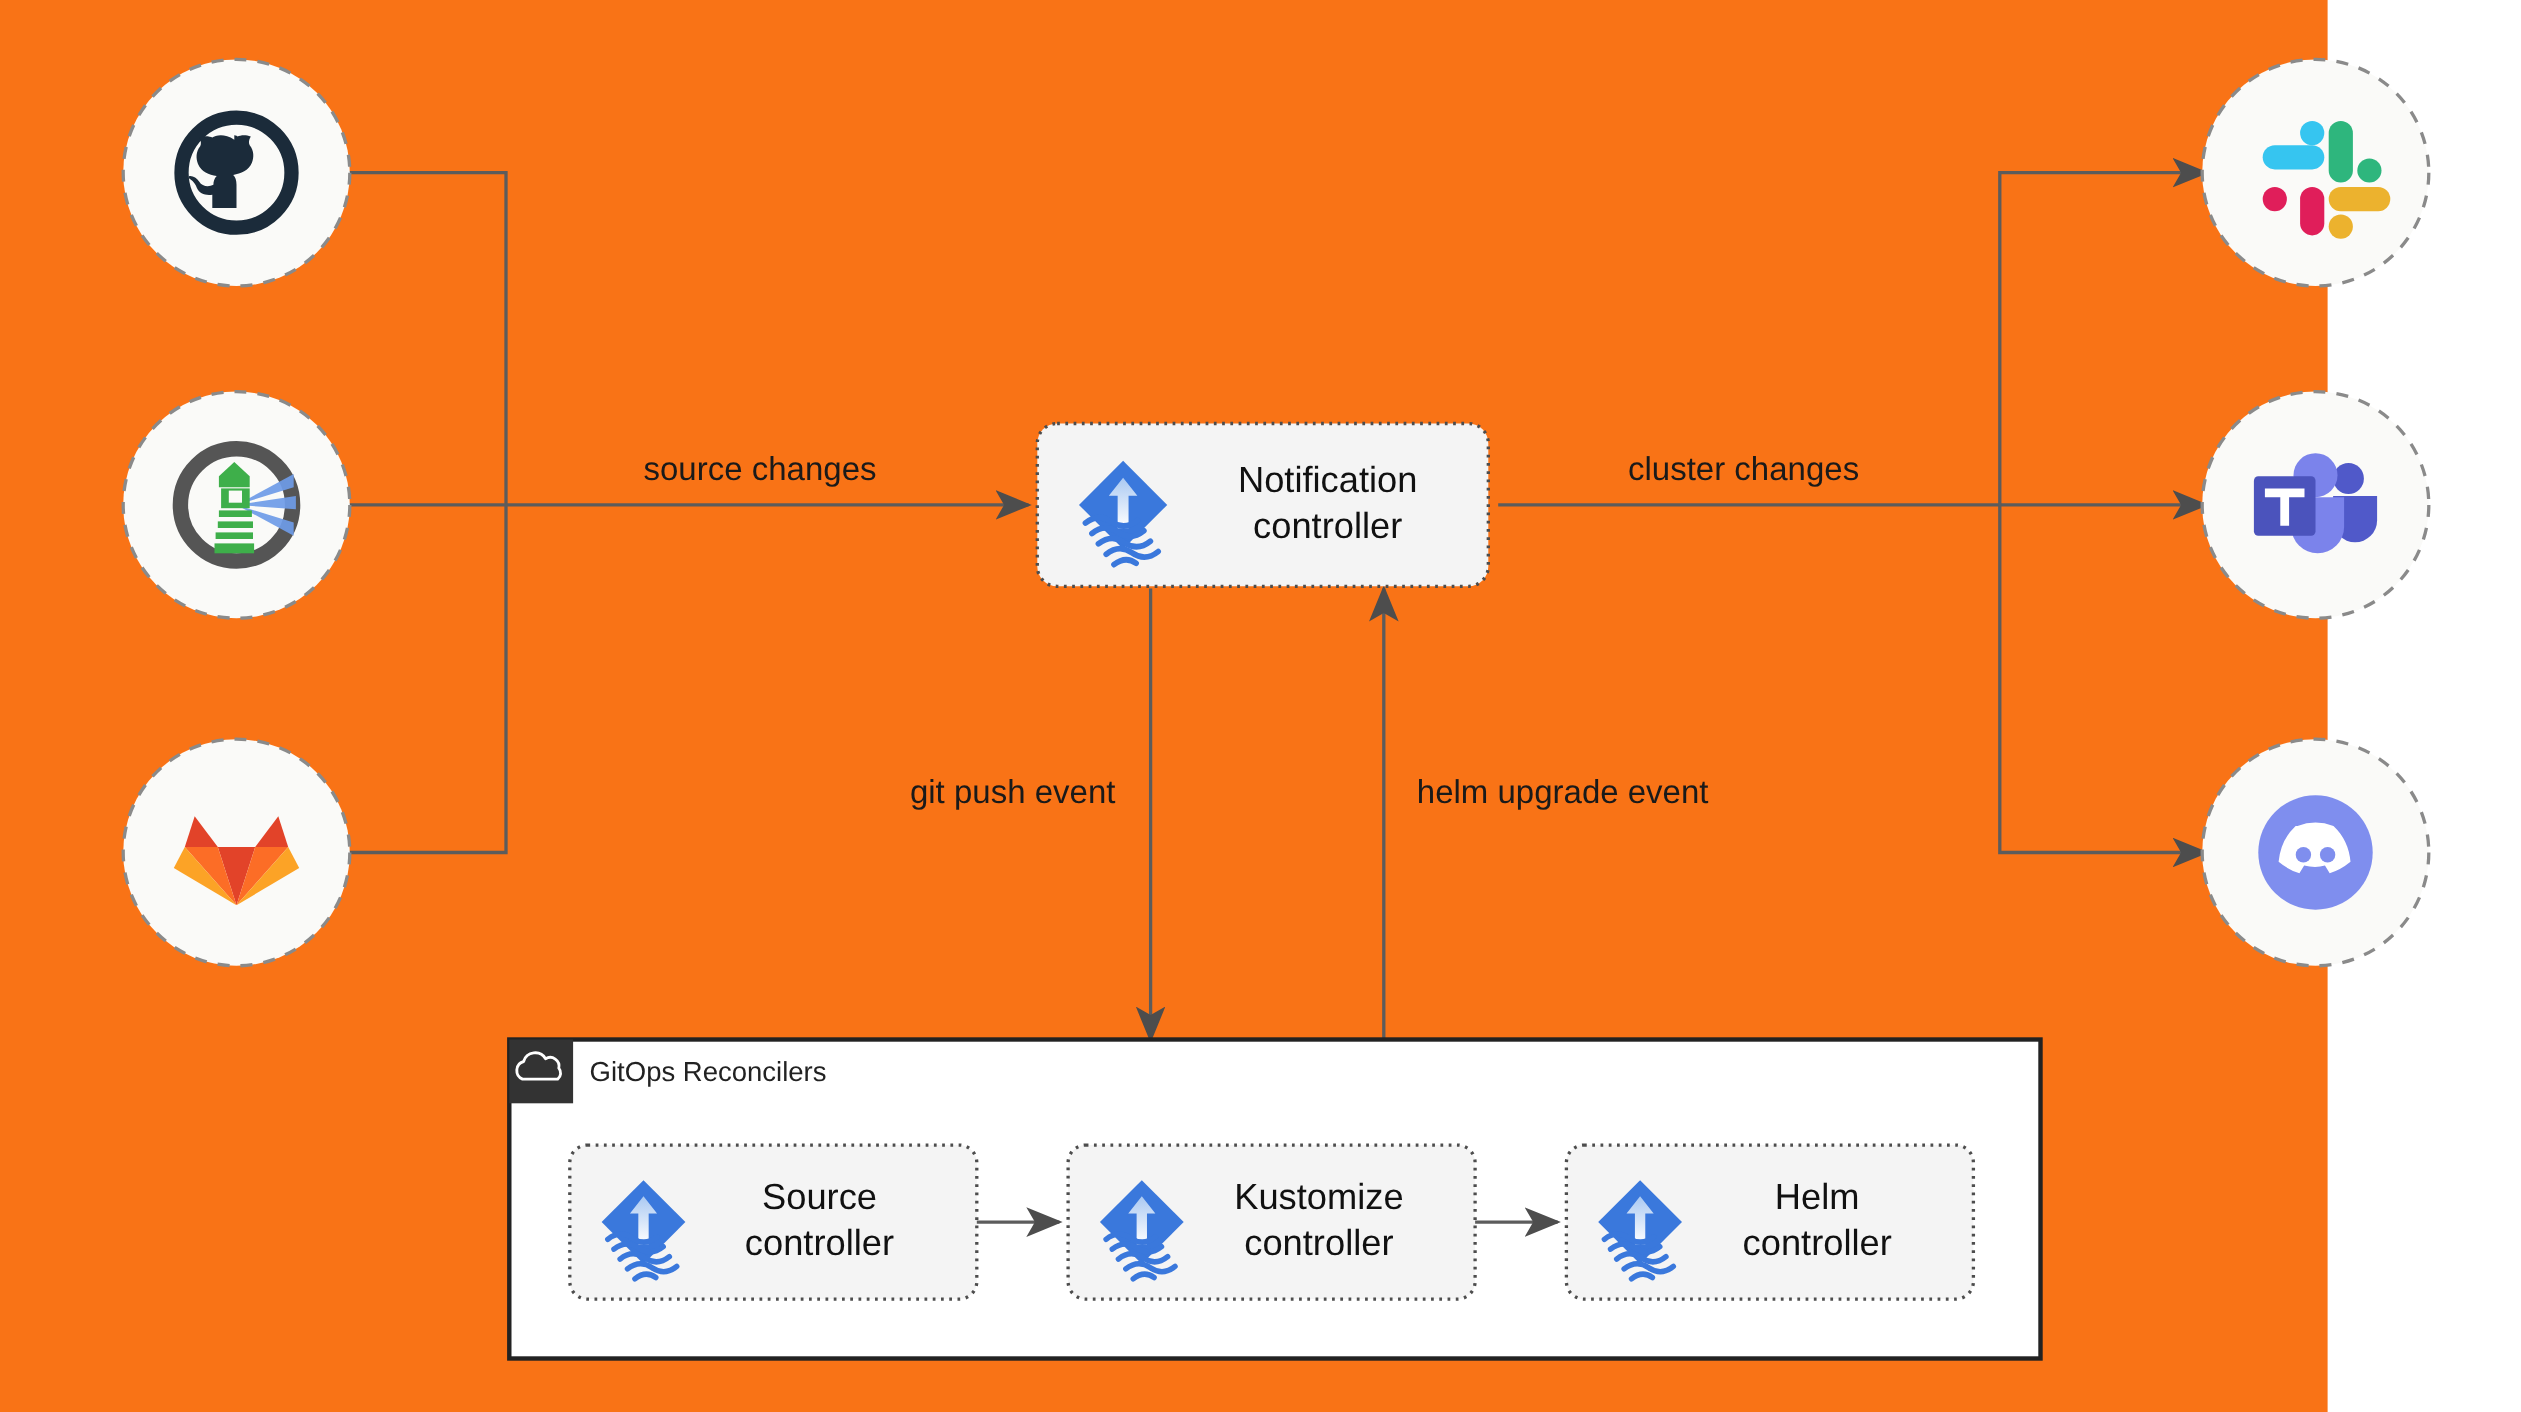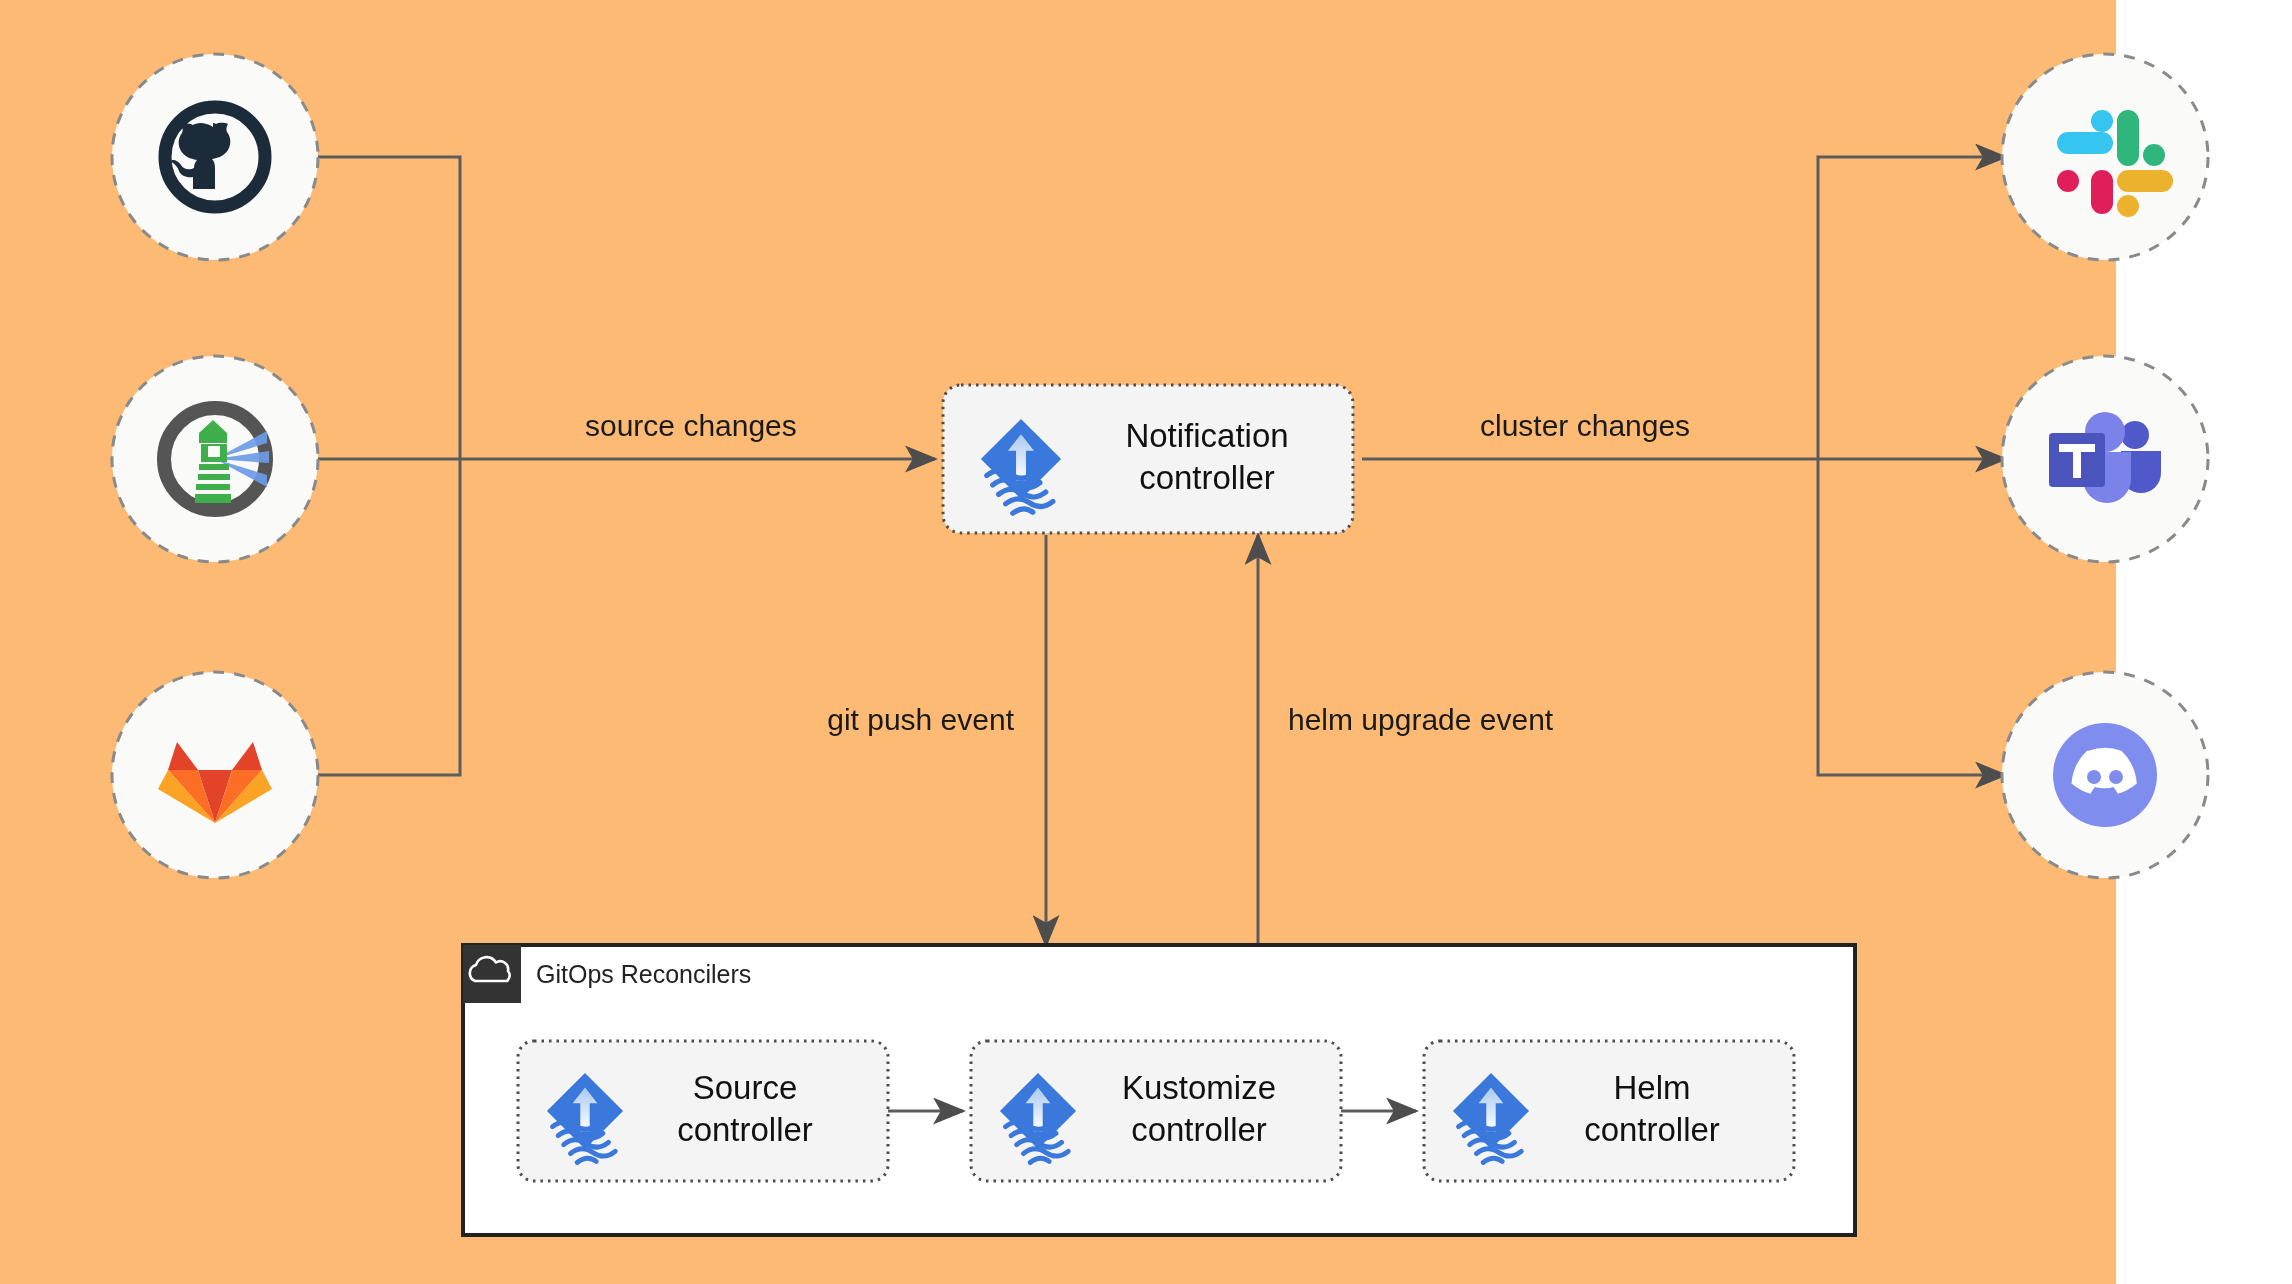--- a/index.html
+++ b/index.html
@@ -11,21 +11,21 @@
   body {
     width: 2292px;
     height: 1284px;
     font-family: "Liberation Sans", sans-serif;
     overflow: hidden;
   }
   #diagram-root {
     position: relative;
     width: 2116px;
     height: 1284px;
-    background: #fdba74;
+    background: #f97316;
   }
   svg.canvas {
     position: absolute;
     inset: 0;
     width: 2292px;
     height: 1284px;
     display: block;
   }
   .edge-line {
     stroke: #5c5c5c;

